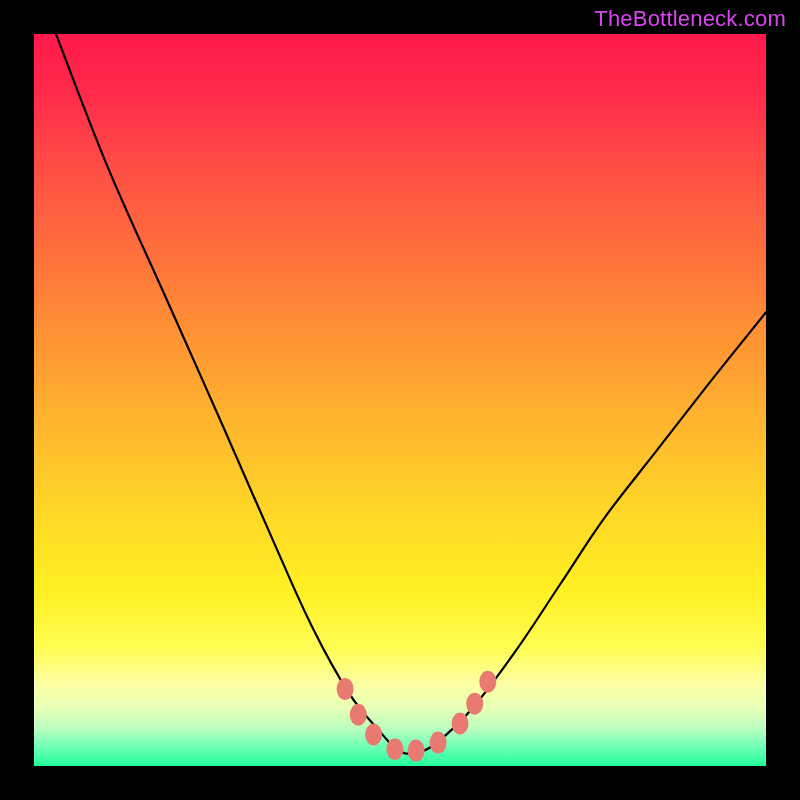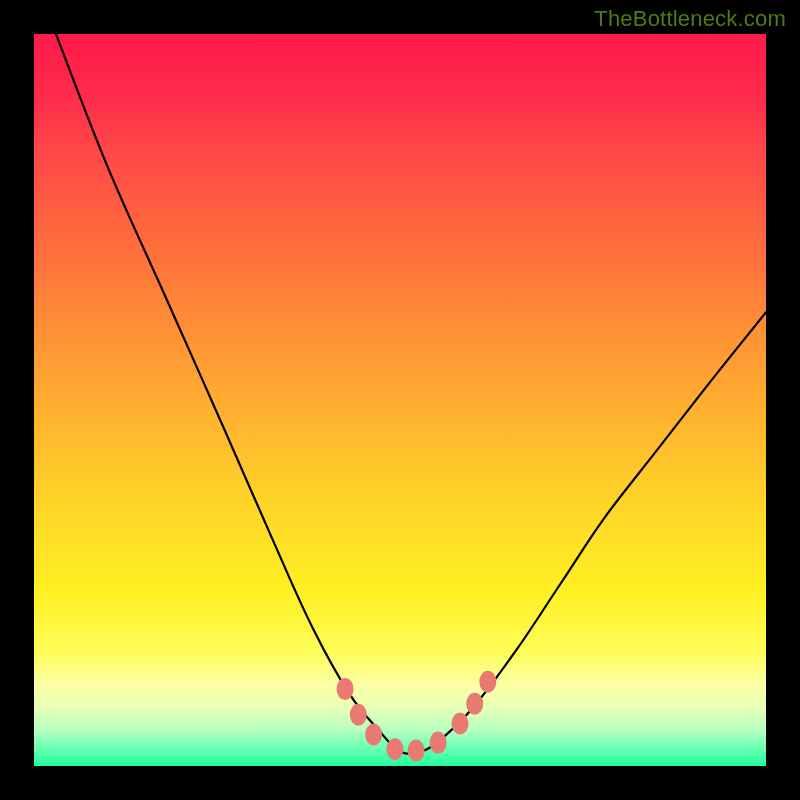--- a/index.html
+++ b/index.html
@@ -56,21 +56,21 @@
     stroke-linecap: round;
     stroke-linejoin: round;
   }
   .marker {
     fill: #e97a72;
   }
   .watermark {
     position: absolute;
     top: 6px;
     right: 14px;
-    color: #4d7c0f;
+    color: #d946ef;
     font-size: 22px;
     font-weight: 500;
     letter-spacing: 0.2px;
   }
 </style>
 </head>
 <body>
 
 <div class="frame">
   <div class="plot-area">

